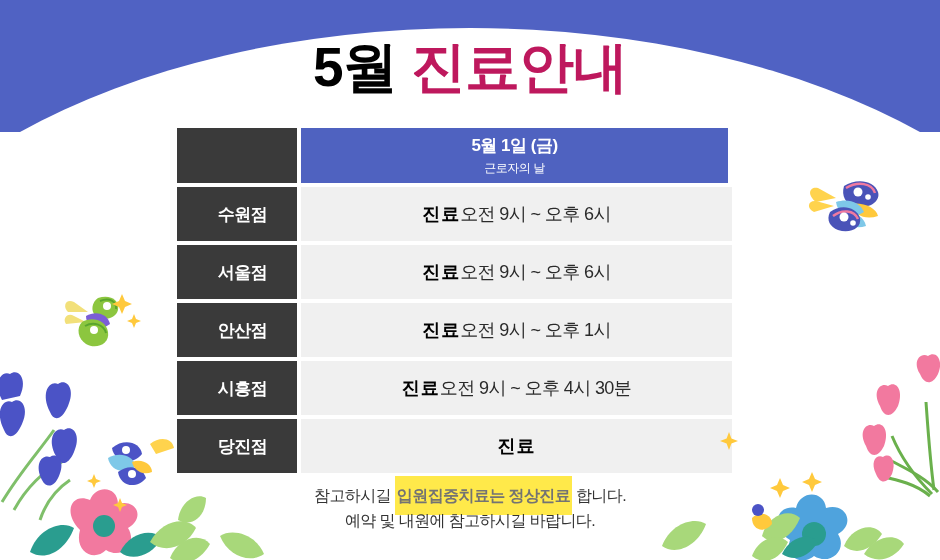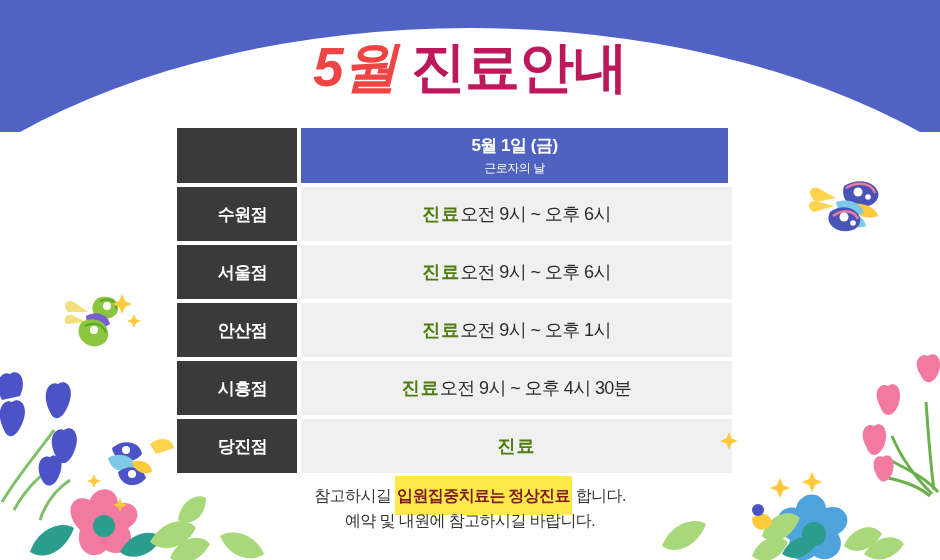--- a/index.html
+++ b/index.html
@@ -42,21 +42,21 @@
     left: 0;
     top: 40px;
     width: 940px;
     text-align: center;
     font-size: 55px;
     font-weight: 700;
     letter-spacing: -1px;
     line-height: 1;
     white-space: nowrap;
   }
-  .title .t-month { color: #ef4444; font-style: italic; }
+  .title .t-month { color: #000000; }
   .title .t-main  { color: #be185d; }
 
   
   .table {
     position: absolute;
     left: 177px;
     top: 128px;
     width: 555px;
   }
   .row {
@@ -109,44 +109,43 @@
     height: 54px;
     background: #f0f0f0;
     display: flex;
     align-items: center;
     justify-content: center;
     font-size: 18px;
     letter-spacing: -0.6px;
     color: #2b2b2b;
   }
   .body-cell .tag {
-    color: #4d7c0f;
+    color: #000000;
     font-weight: 700;
     letter-spacing: 1px;
     margin-right: 0;
   }
 
   
   .footer {
     position: absolute;
     left: 0;
     top: 484px;
     width: 940px;
     text-align: center;
     font-size: 16px;
     letter-spacing: -0.6px;
     color: #333333;
     line-height: 1.55;
   }
   .footer .hl {
     background: #ffe94a;
     font-weight: 700;
-    color: #7f1d1d;
+    color: #737373;
     padding: 11px 2px;
-    font-family: Liberation Serif, serif;
   }
   .footer .line2 { display: block; }
 
   
   .deco { position: absolute; pointer-events: none; }
 </style>
 </head>
 <body>
 
 <div id="poster">

